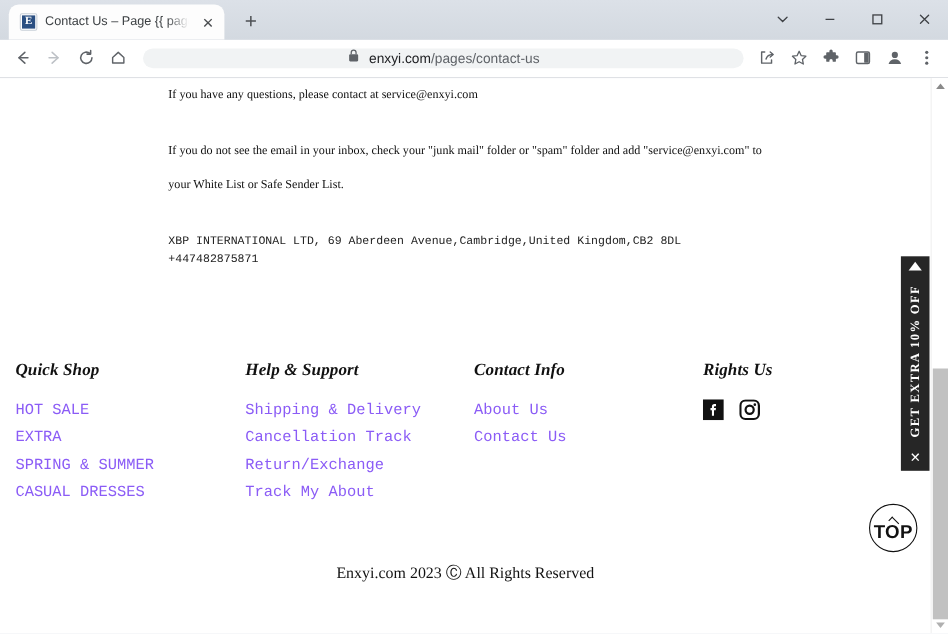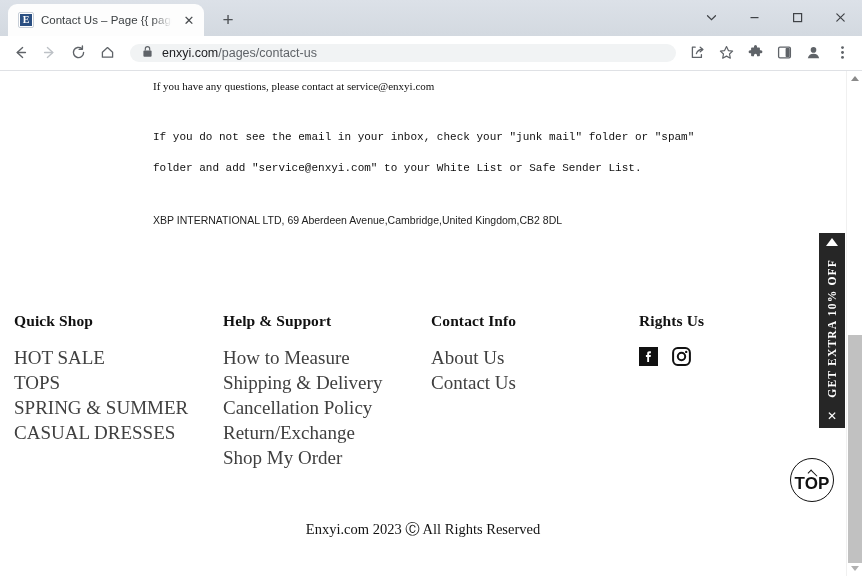--- a/index.html
+++ b/index.html
@@ -101,20 +101,21 @@
   .navbtn.dim { color: #bdc1c6; }
   .omnibox {
     flex: 1 1 auto;
     height: 18px;
     margin: 0 6px 0 8px;
     background: #f1f3f4;
     border-radius: 13px;
     display: flex; align-items: center;
     padding: 0 12px;
     gap: 9px;
+    justify-content: center;
   }
   .omnibox .url {
     font-size: 12.5px;
     color: #5f6368;
     white-space: nowrap;
   }
   .omnibox .url b { color: #202124; font-weight: 400; }
   .tbicon {
     width: 28px; height: 28px;
     display: flex; align-items: center; justify-content: center;
@@ -141,24 +142,24 @@
 
   
   .article { padding: 0 0 0 153px; }
   .article p {
     font-size: 11px;
     line-height: 31px;
     color: #0f0f0f;
     max-width: 545px;
   }
   .para-1 { margin-top: 0px; }
-  .para-2 { margin-top: 20px; font-family: Liberation Mono, monospace; }
+  .para-2 { margin-top: 20px; }
   .addr {
     margin-top: 28px;
-    font-family: Liberation Sans, sans-serif;
+    font-family: Liberation Mono, monospace;
     font-size: 10.5px;
     line-height: 16px;
     color: #222222;
   }
 
   
   .footer {
     margin-top: 84px;
     display: flex;
     padding: 0 0 0 14px;
@@ -167,27 +168,29 @@
   .fcol.c1 { width: 209px; }
   .fcol.c2 { width: 208px; }
   .fcol.c3 { width: 208px; }
   .fcol.c4 { width: 200px; }
   .fhead {
     font-size: 15.5px;
     font-weight: bold;
     color: #111111;
     margin-bottom: 15px;
     letter-spacing: .1px;
+    font-style: italic;
   }
   .flink {
-    font-size: 19px;
-    color: #404040;
+    font-size: 14px;
+    color: #8b5cf6;
     line-height: 25px;
     margin-bottom: 0px;
     padding: 0;
+    font-family: Liberation Mono, monospace;
   }
   .flink + .flink { margin-top: 0px; }
   .social { display: flex; gap: 14px; margin-top: 2px; }
   .sicon { width: 19px; height: 19px; display: block; }
 
   .copyright {
     text-align: center;
     font-size: 14.5px;
     color: #121212;
     margin-top: 50px;
@@ -408,40 +411,40 @@
   </div>
 
   <div class="viewport">
     <div class="page">
 
       <div class="article">
         <p class="para-1">If you have any questions, please contact at service@enxyi.com</p>
         <p class="para-2">If you do not see the email in your inbox, check your "junk mail" folder or "spam" folder and add "service@enxyi.com" to your White List or Safe Sender List.</p>
         <div class="addr">
           <div>XBP INTERNATIONAL LTD, 69 Aberdeen Avenue,Cambridge,United Kingdom,CB2 8DL</div>
+          <div>+447482875871</div>
         </div>
       </div>
 
       <div class="footer">
 
         <div class="fcol c1">
           <div class="fhead">Quick Shop</div>
           <a class="flink">HOT SALE</a>
-          <a class="flink">TOPS</a>
+          <a class="flink">EXTRA</a>
           <a class="flink">SPRING &amp; SUMMER</a>
           <a class="flink">CASUAL DRESSES</a>
         </div>
 
         <div class="fcol c2">
           <div class="fhead">Help &amp; Support</div>
-          <a class="flink">How to Measure</a>
           <a class="flink">Shipping &amp; Delivery</a>
-          <a class="flink">Cancellation Policy</a>
+          <a class="flink">Cancellation Track</a>
           <a class="flink">Return/Exchange</a>
-          <a class="flink">Shop My Order</a>
+          <a class="flink">Track My About</a>
         </div>
 
         <div class="fcol c3">
           <div class="fhead">Contact Info</div>
           <a class="flink">About Us</a>
           <a class="flink">Contact Us</a>
         </div>
 
         <div class="fcol c4">
           <div class="fhead">Rights Us</div>

